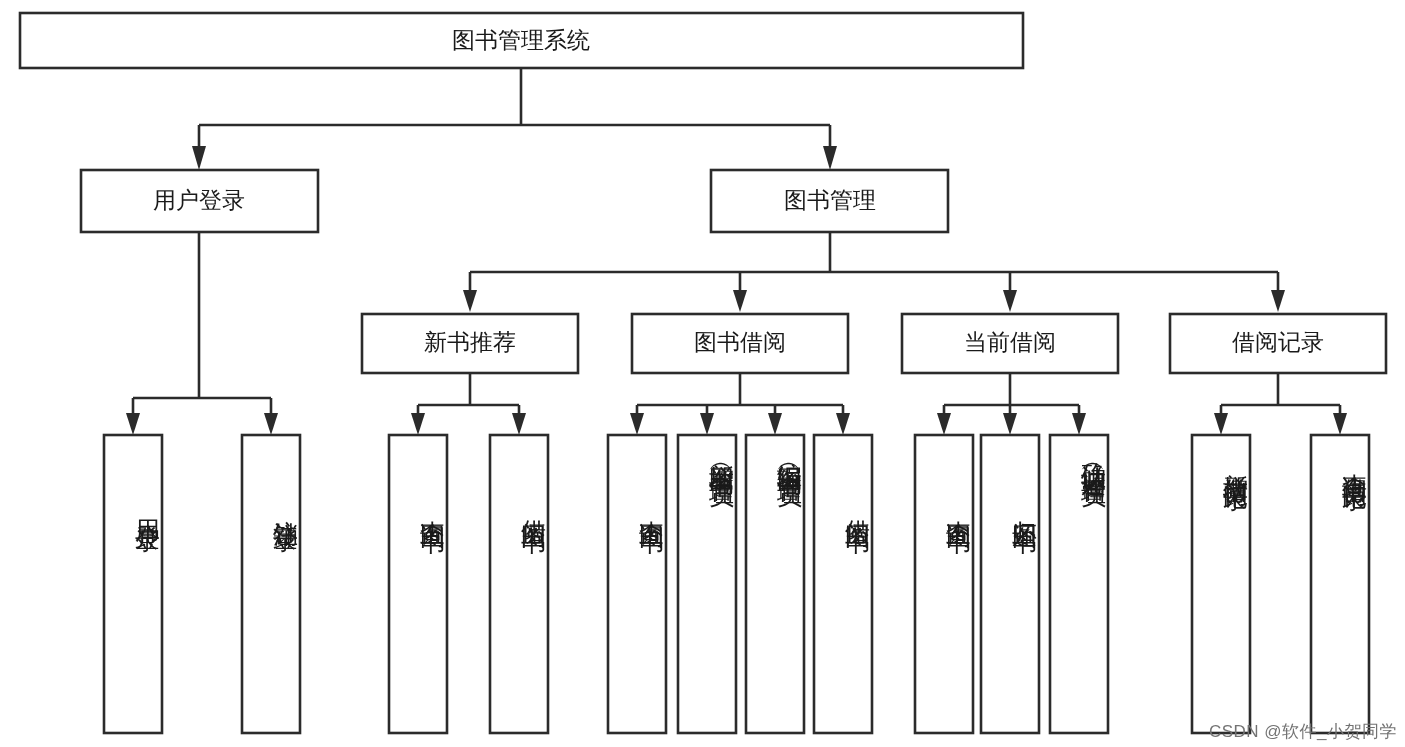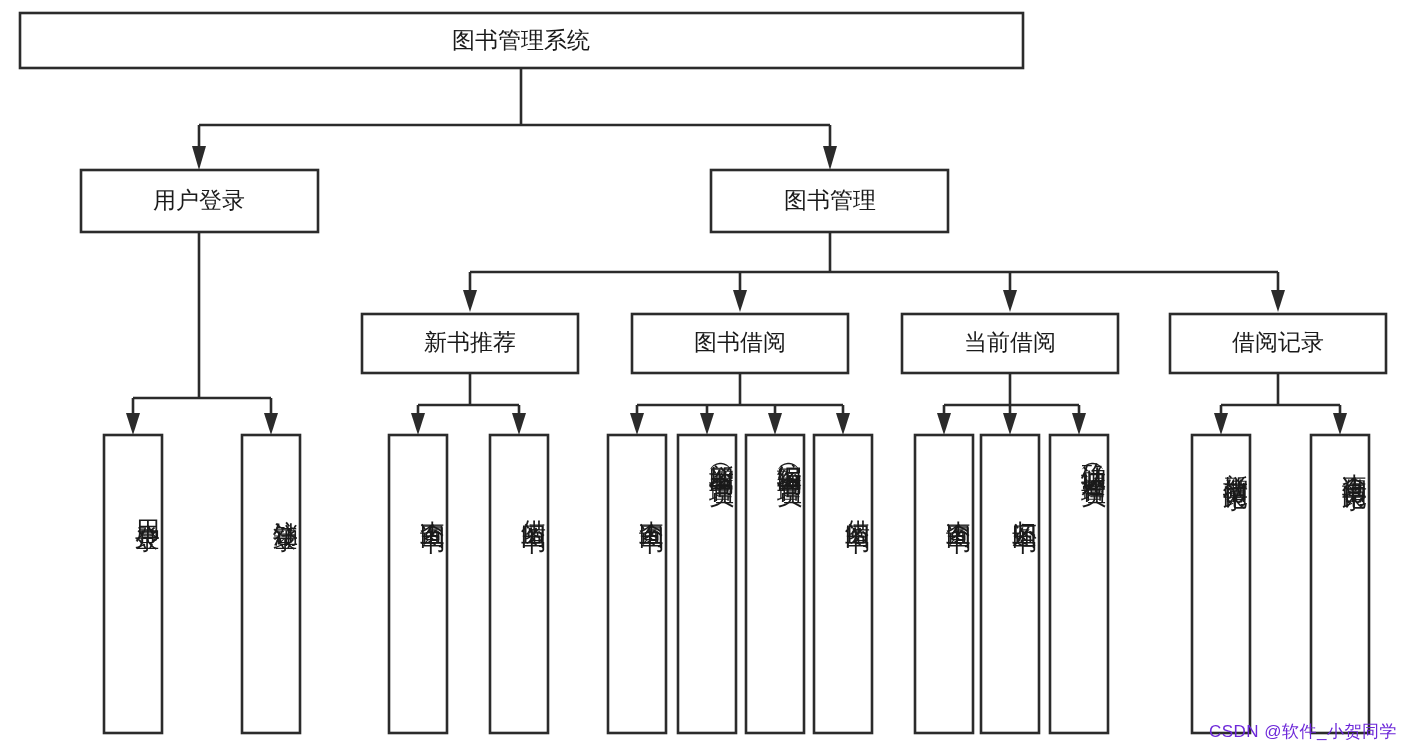--- a/index.html
+++ b/index.html
@@ -59,21 +59,21 @@
     white-space: nowrap;
     text-align: center;
     pointer-events: none;
   }
   .watermark {
     position: absolute;
     right: 8px;
     bottom: 4px;
     font-family: "Liberation Sans", "DejaVu Sans", sans-serif;
     font-size: 17px;
-    color: #6d28d9;
+    color: #737373;
     letter-spacing: 0.5px;
     user-select: none;
   }
 </style>
 </head>
 <body>
 
 <div id="diagram-root">
 
   <svg class="diagram-svg" viewBox="0 0 1405 747" xmlns="http://www.w3.org/2000/svg">

